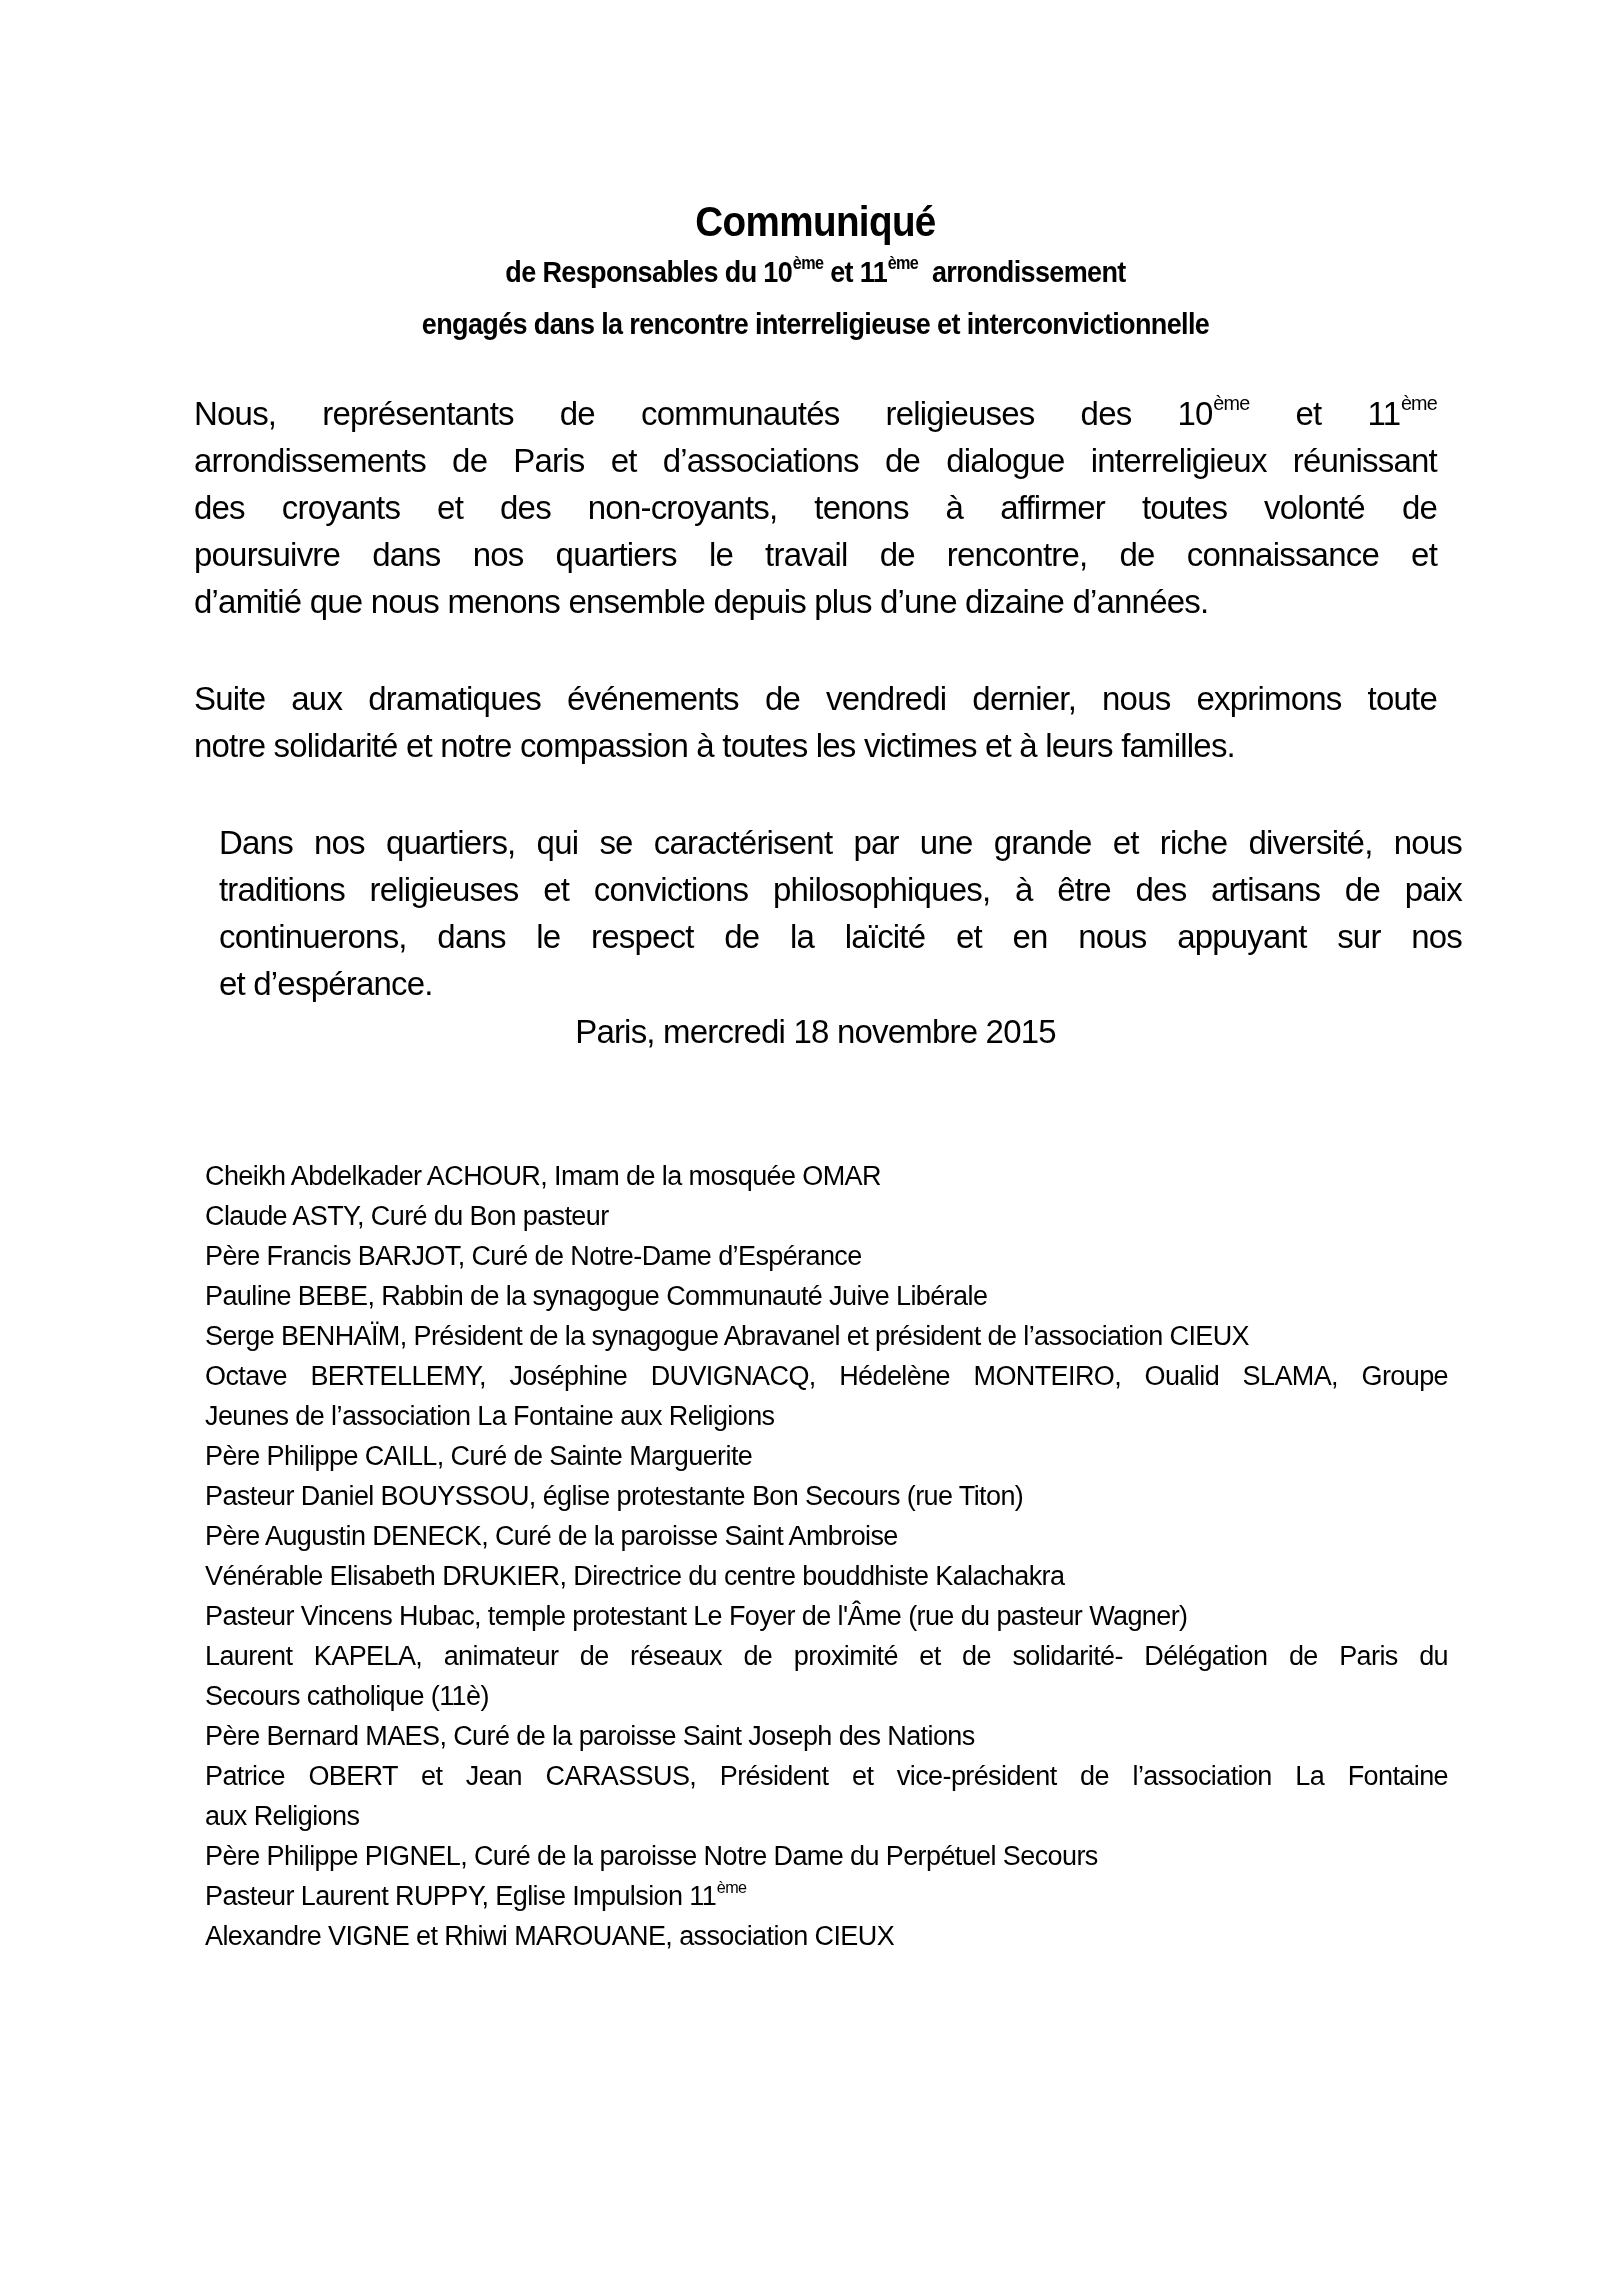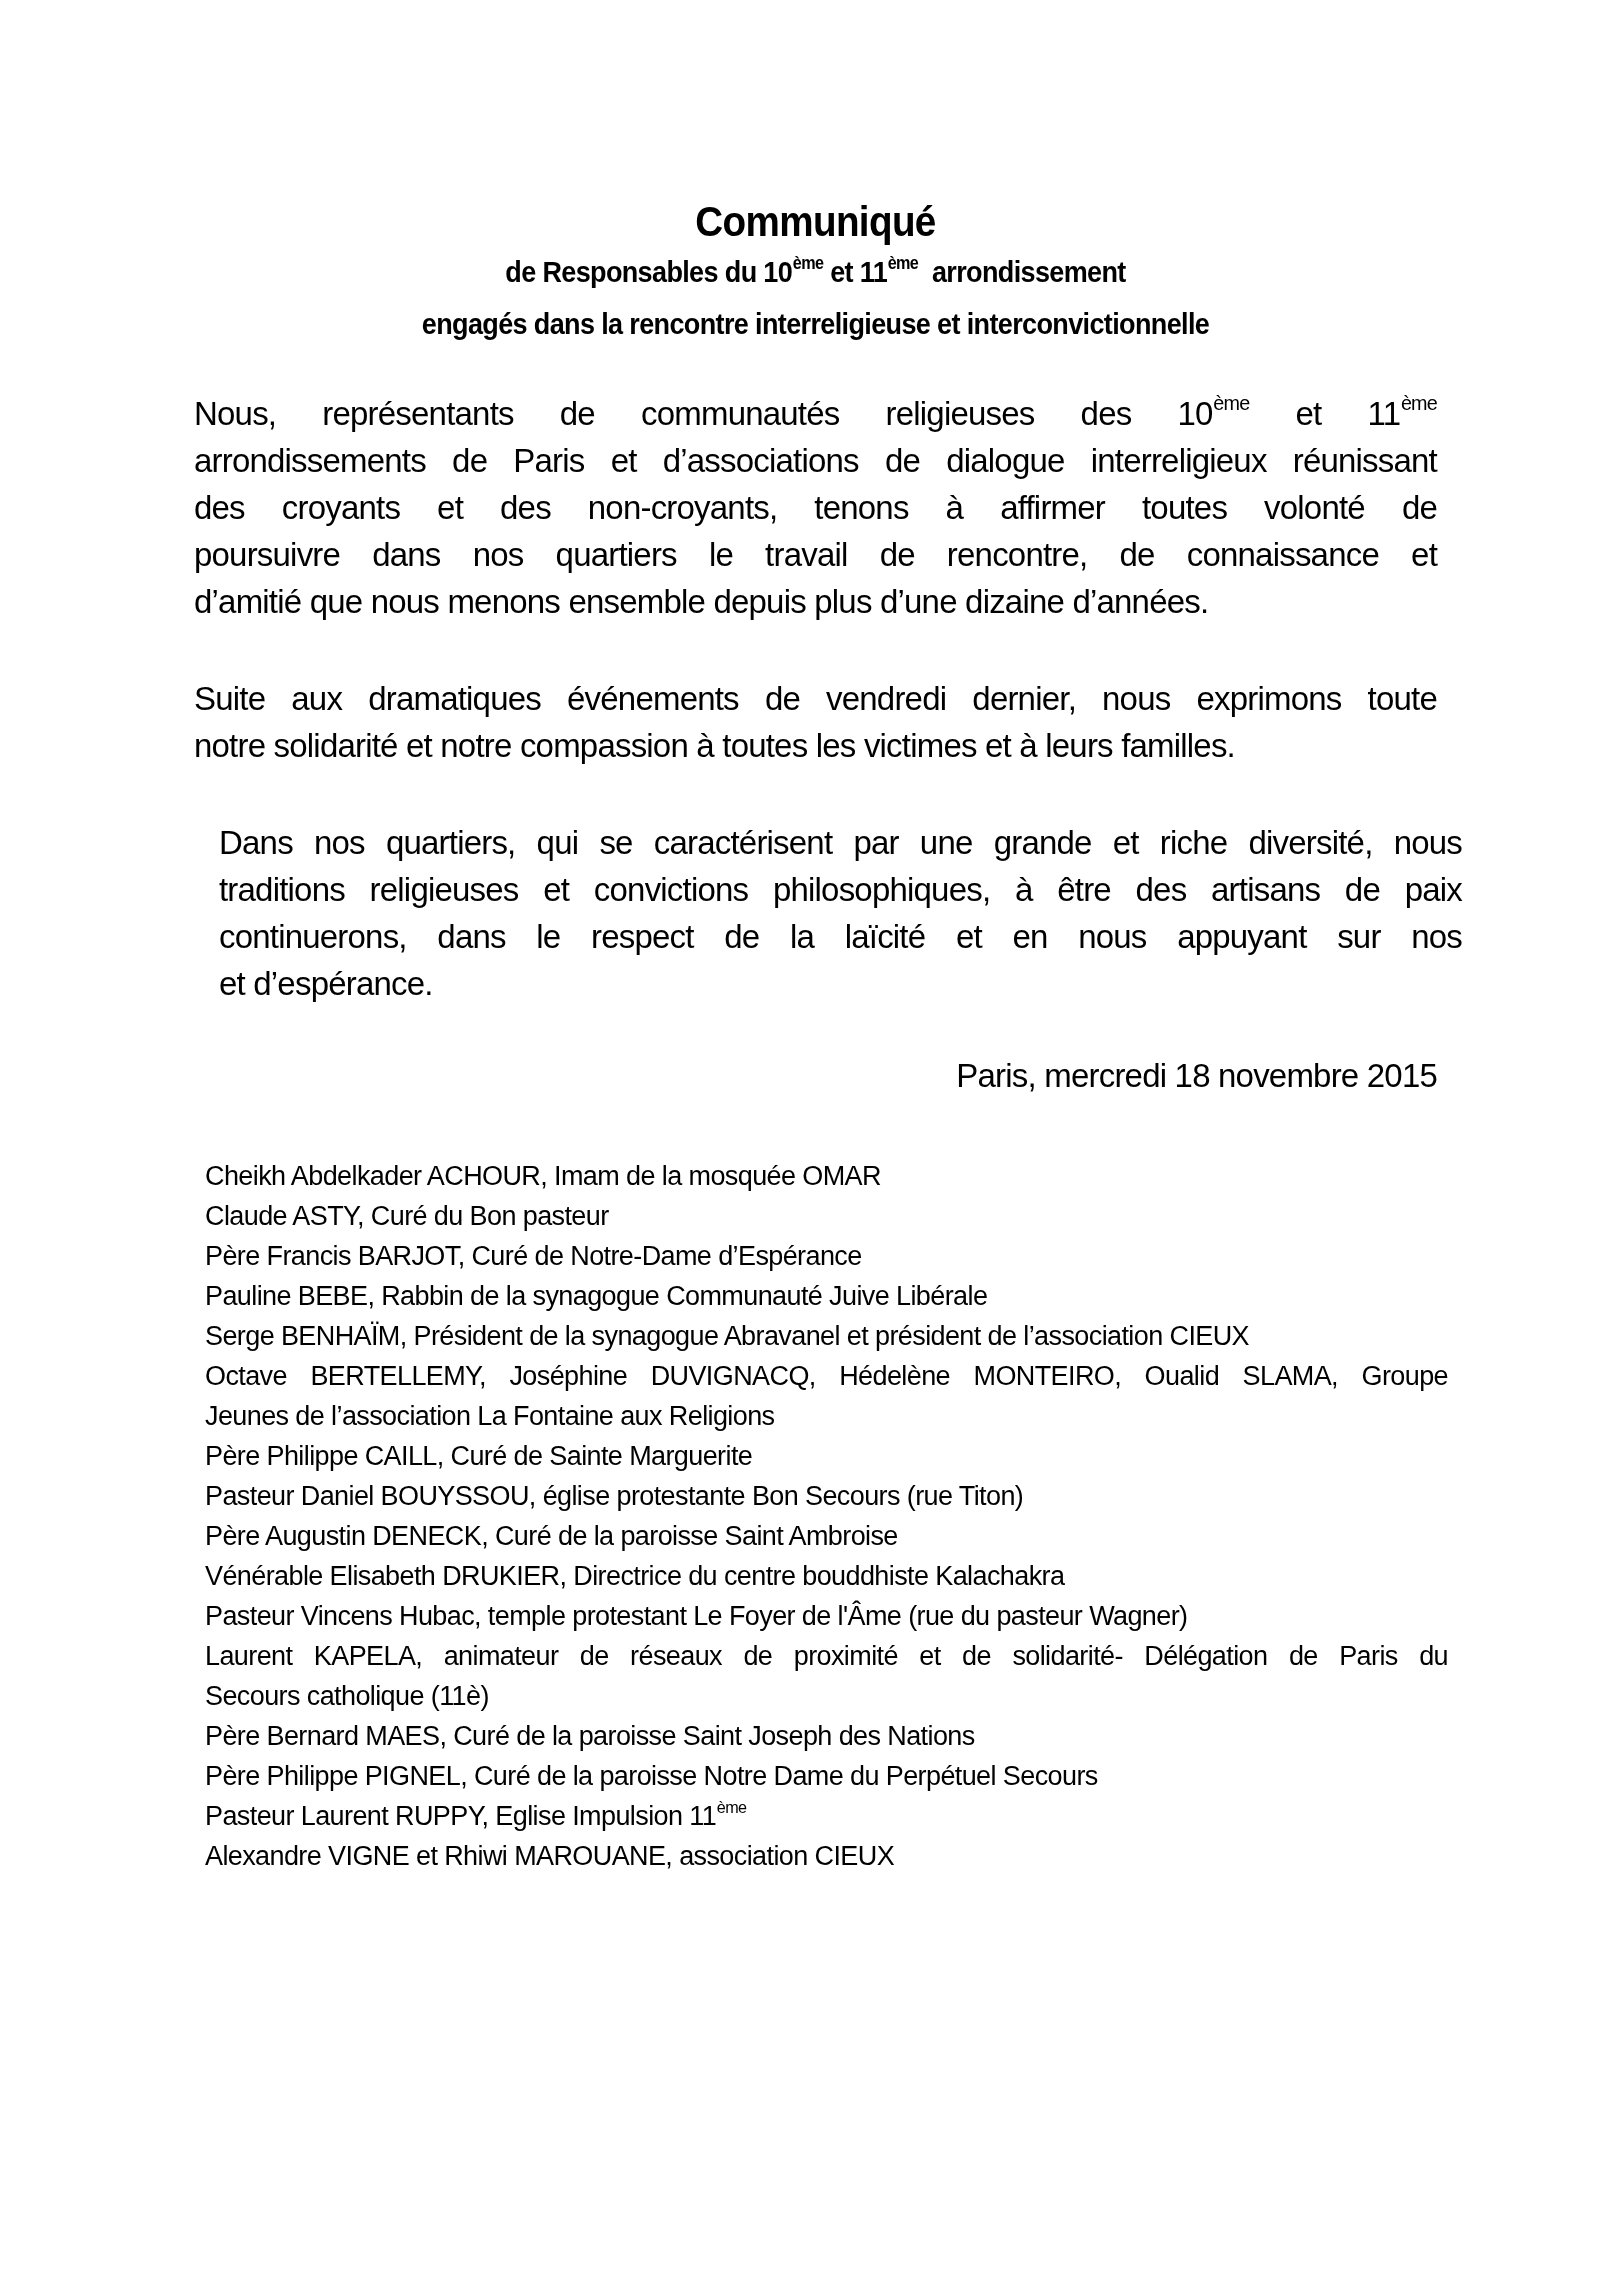--- a/index.html
+++ b/index.html
@@ -72,22 +72,22 @@
     .line.last {
       text-align-last: left;
     }
     .p1 { top: 390px; }
     .p2 { top: 675px; }
     .p3 { top: 819px; margin-left: 25px; }
     .dateline {
       position: absolute;
       left: 194px;
       width: 1243px;
-      top: 1052px;
-      text-align: right;
+      top: 1008px;
+      text-align: center;
       font-size: 33px;
       line-height: 47px;
       letter-spacing: -0.8px;
     }
     .signatories {
       position: absolute;
       left: 194px;
       width: 1243px;
       top: 1145px;
       font-size: 27px;
@@ -180,20 +180,24 @@
         <span class="sig-line"><span>Pasteur Vincens Hubac, temple protestant Le Foyer de l'Âme (rue du pasteur Wagner)</span></span>
       </li>
       <li>
         <span class="sig-line justified"><span>Laurent KAPELA, animateur de réseaux de proximité et de solidarité- Délégation de Paris du</span></span>
         <span class="sig-line"><span>Secours catholique (11è)</span></span>
       </li>
       <li>
         <span class="sig-line"><span>Père Bernard MAES, Curé de la paroisse Saint Joseph des Nations</span></span>
       </li>
       <li>
+        <span class="sig-line justified"><span>Patrice OBERT et Jean CARASSUS, Président et vice-président de l’association La Fontaine</span></span>
+        <span class="sig-line"><span>aux Religions</span></span>
+      </li>
+      <li>
         <span class="sig-line"><span>Père Philippe PIGNEL, Curé de la paroisse Notre Dame du Perpétuel Secours</span></span>
       </li>
       <li>
         <span class="sig-line"><span>Pasteur Laurent RUPPY, Eglise Impulsion 11</span><sup>ème</sup></span>
       </li>
       <li>
         <span class="sig-line"><span>Alexandre VIGNE et Rhiwi MAROUANE, association CIEUX</span></span>
       </li>
     </ul>
 

